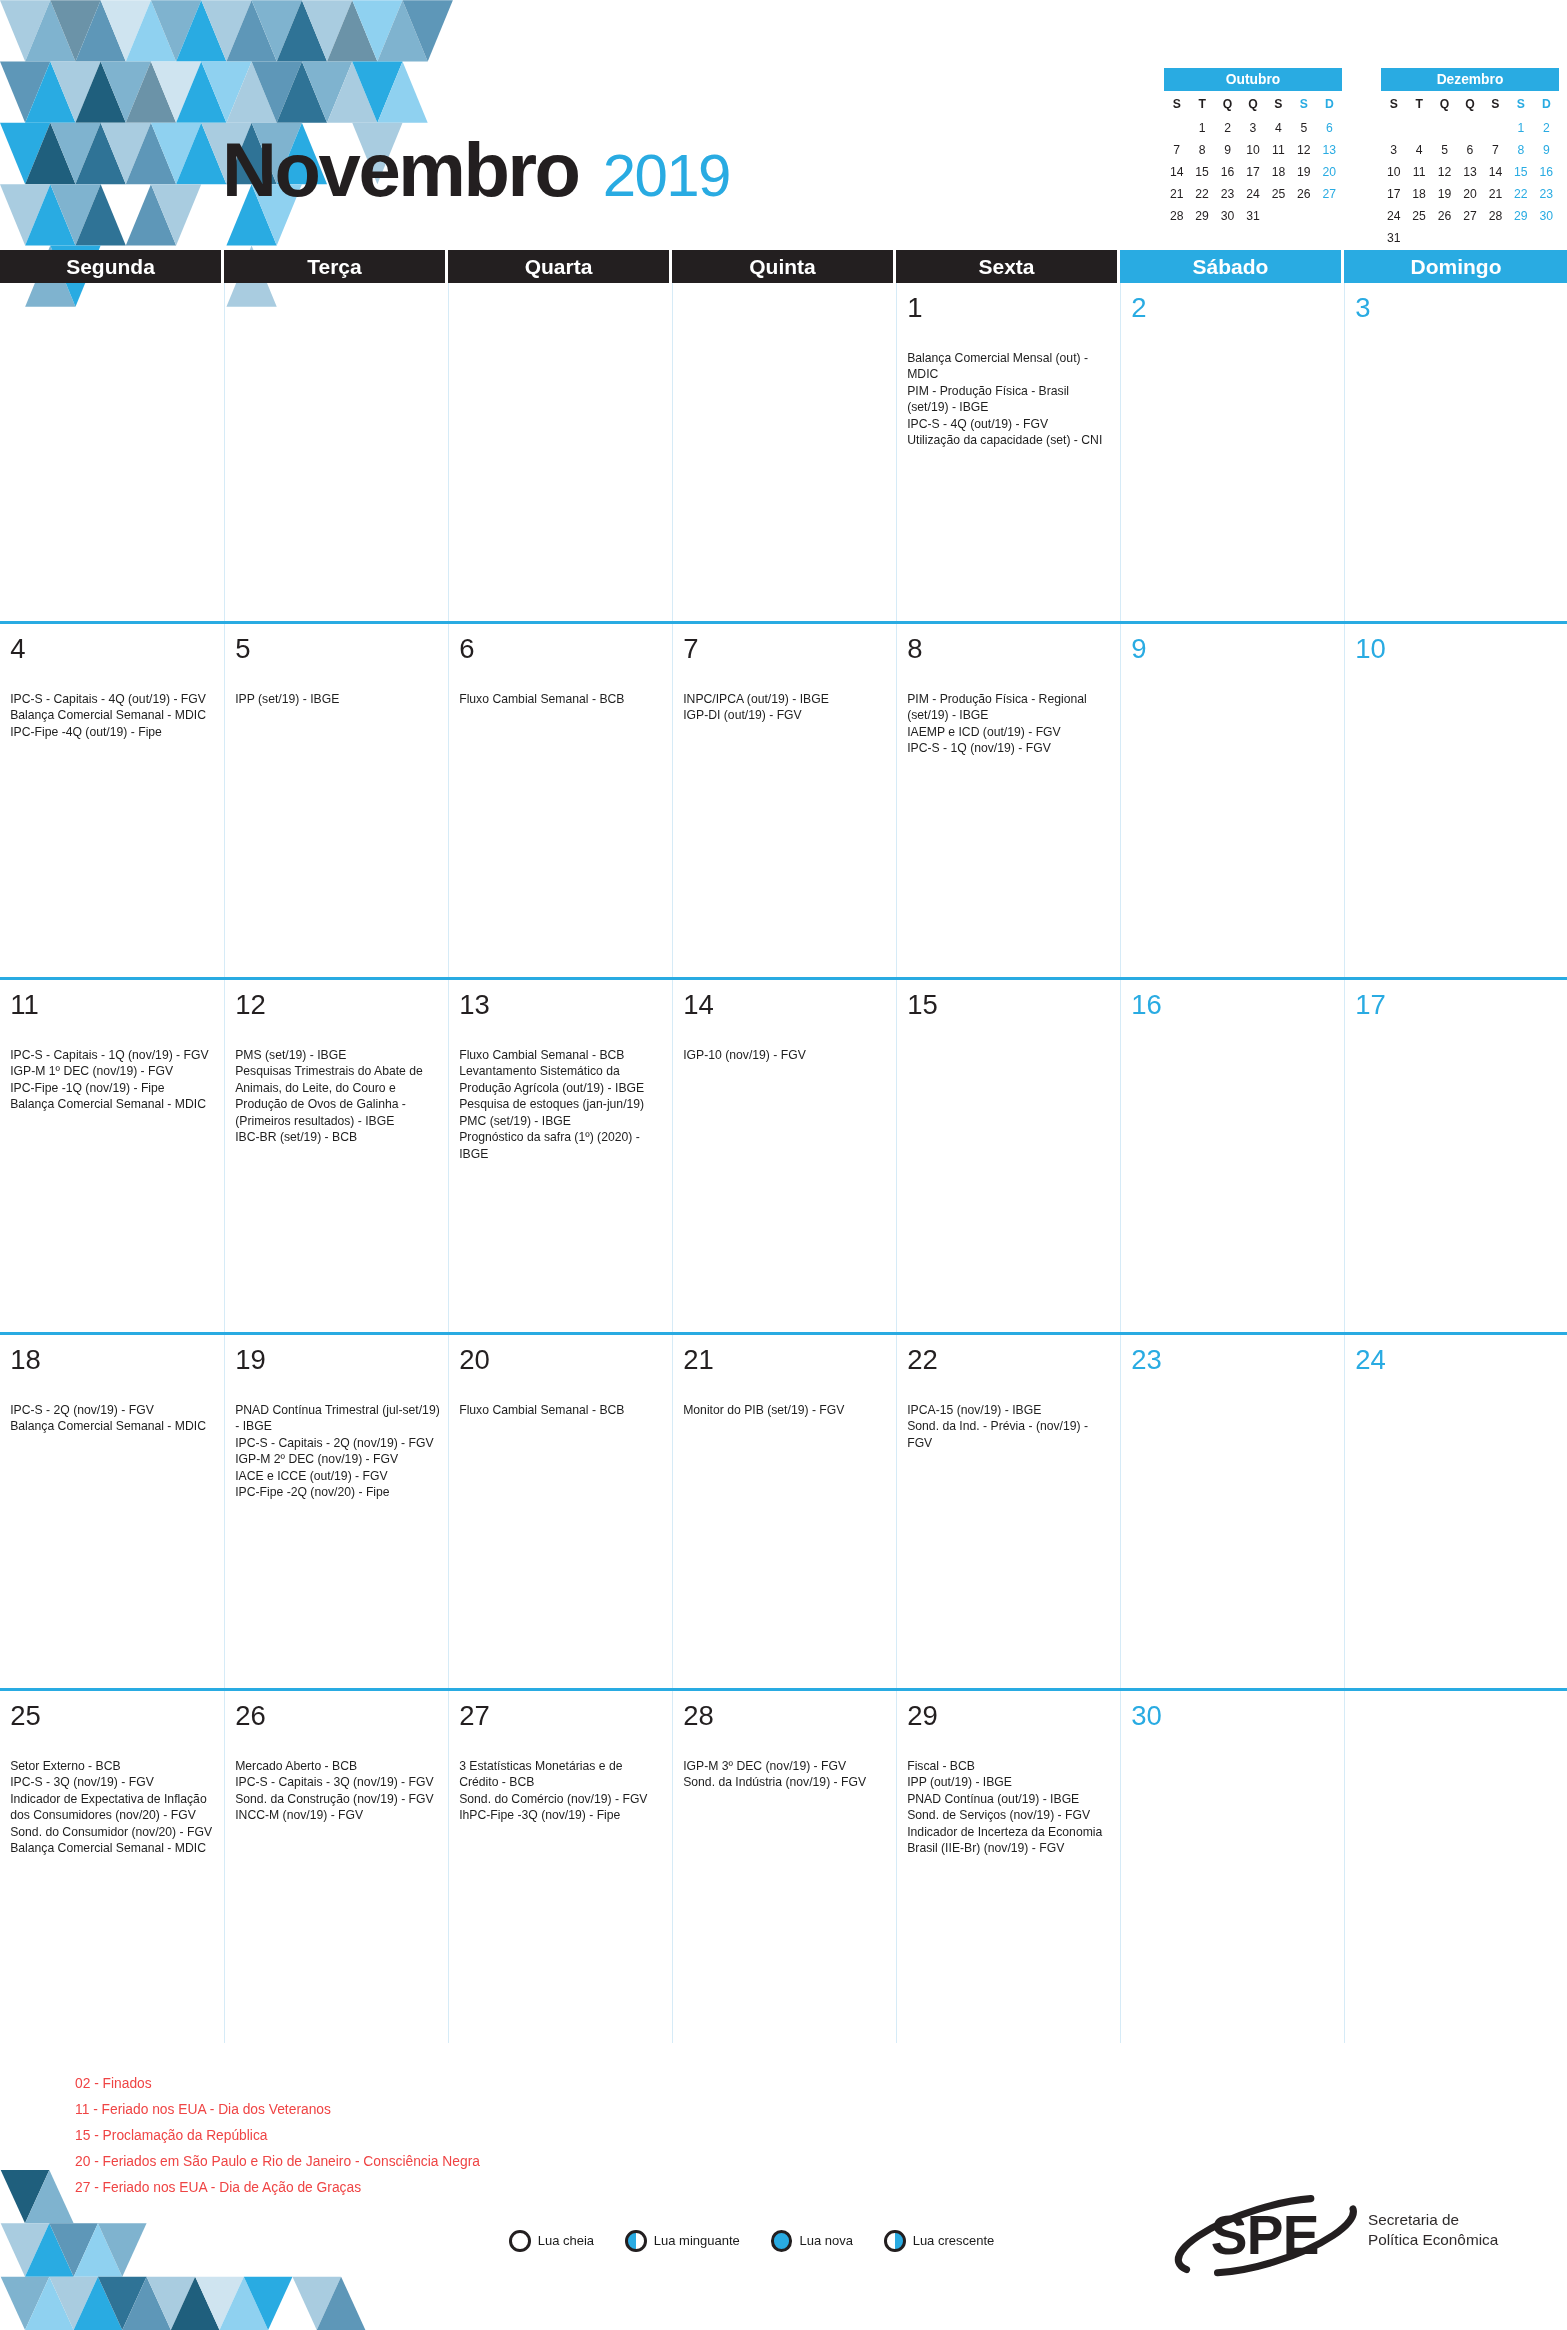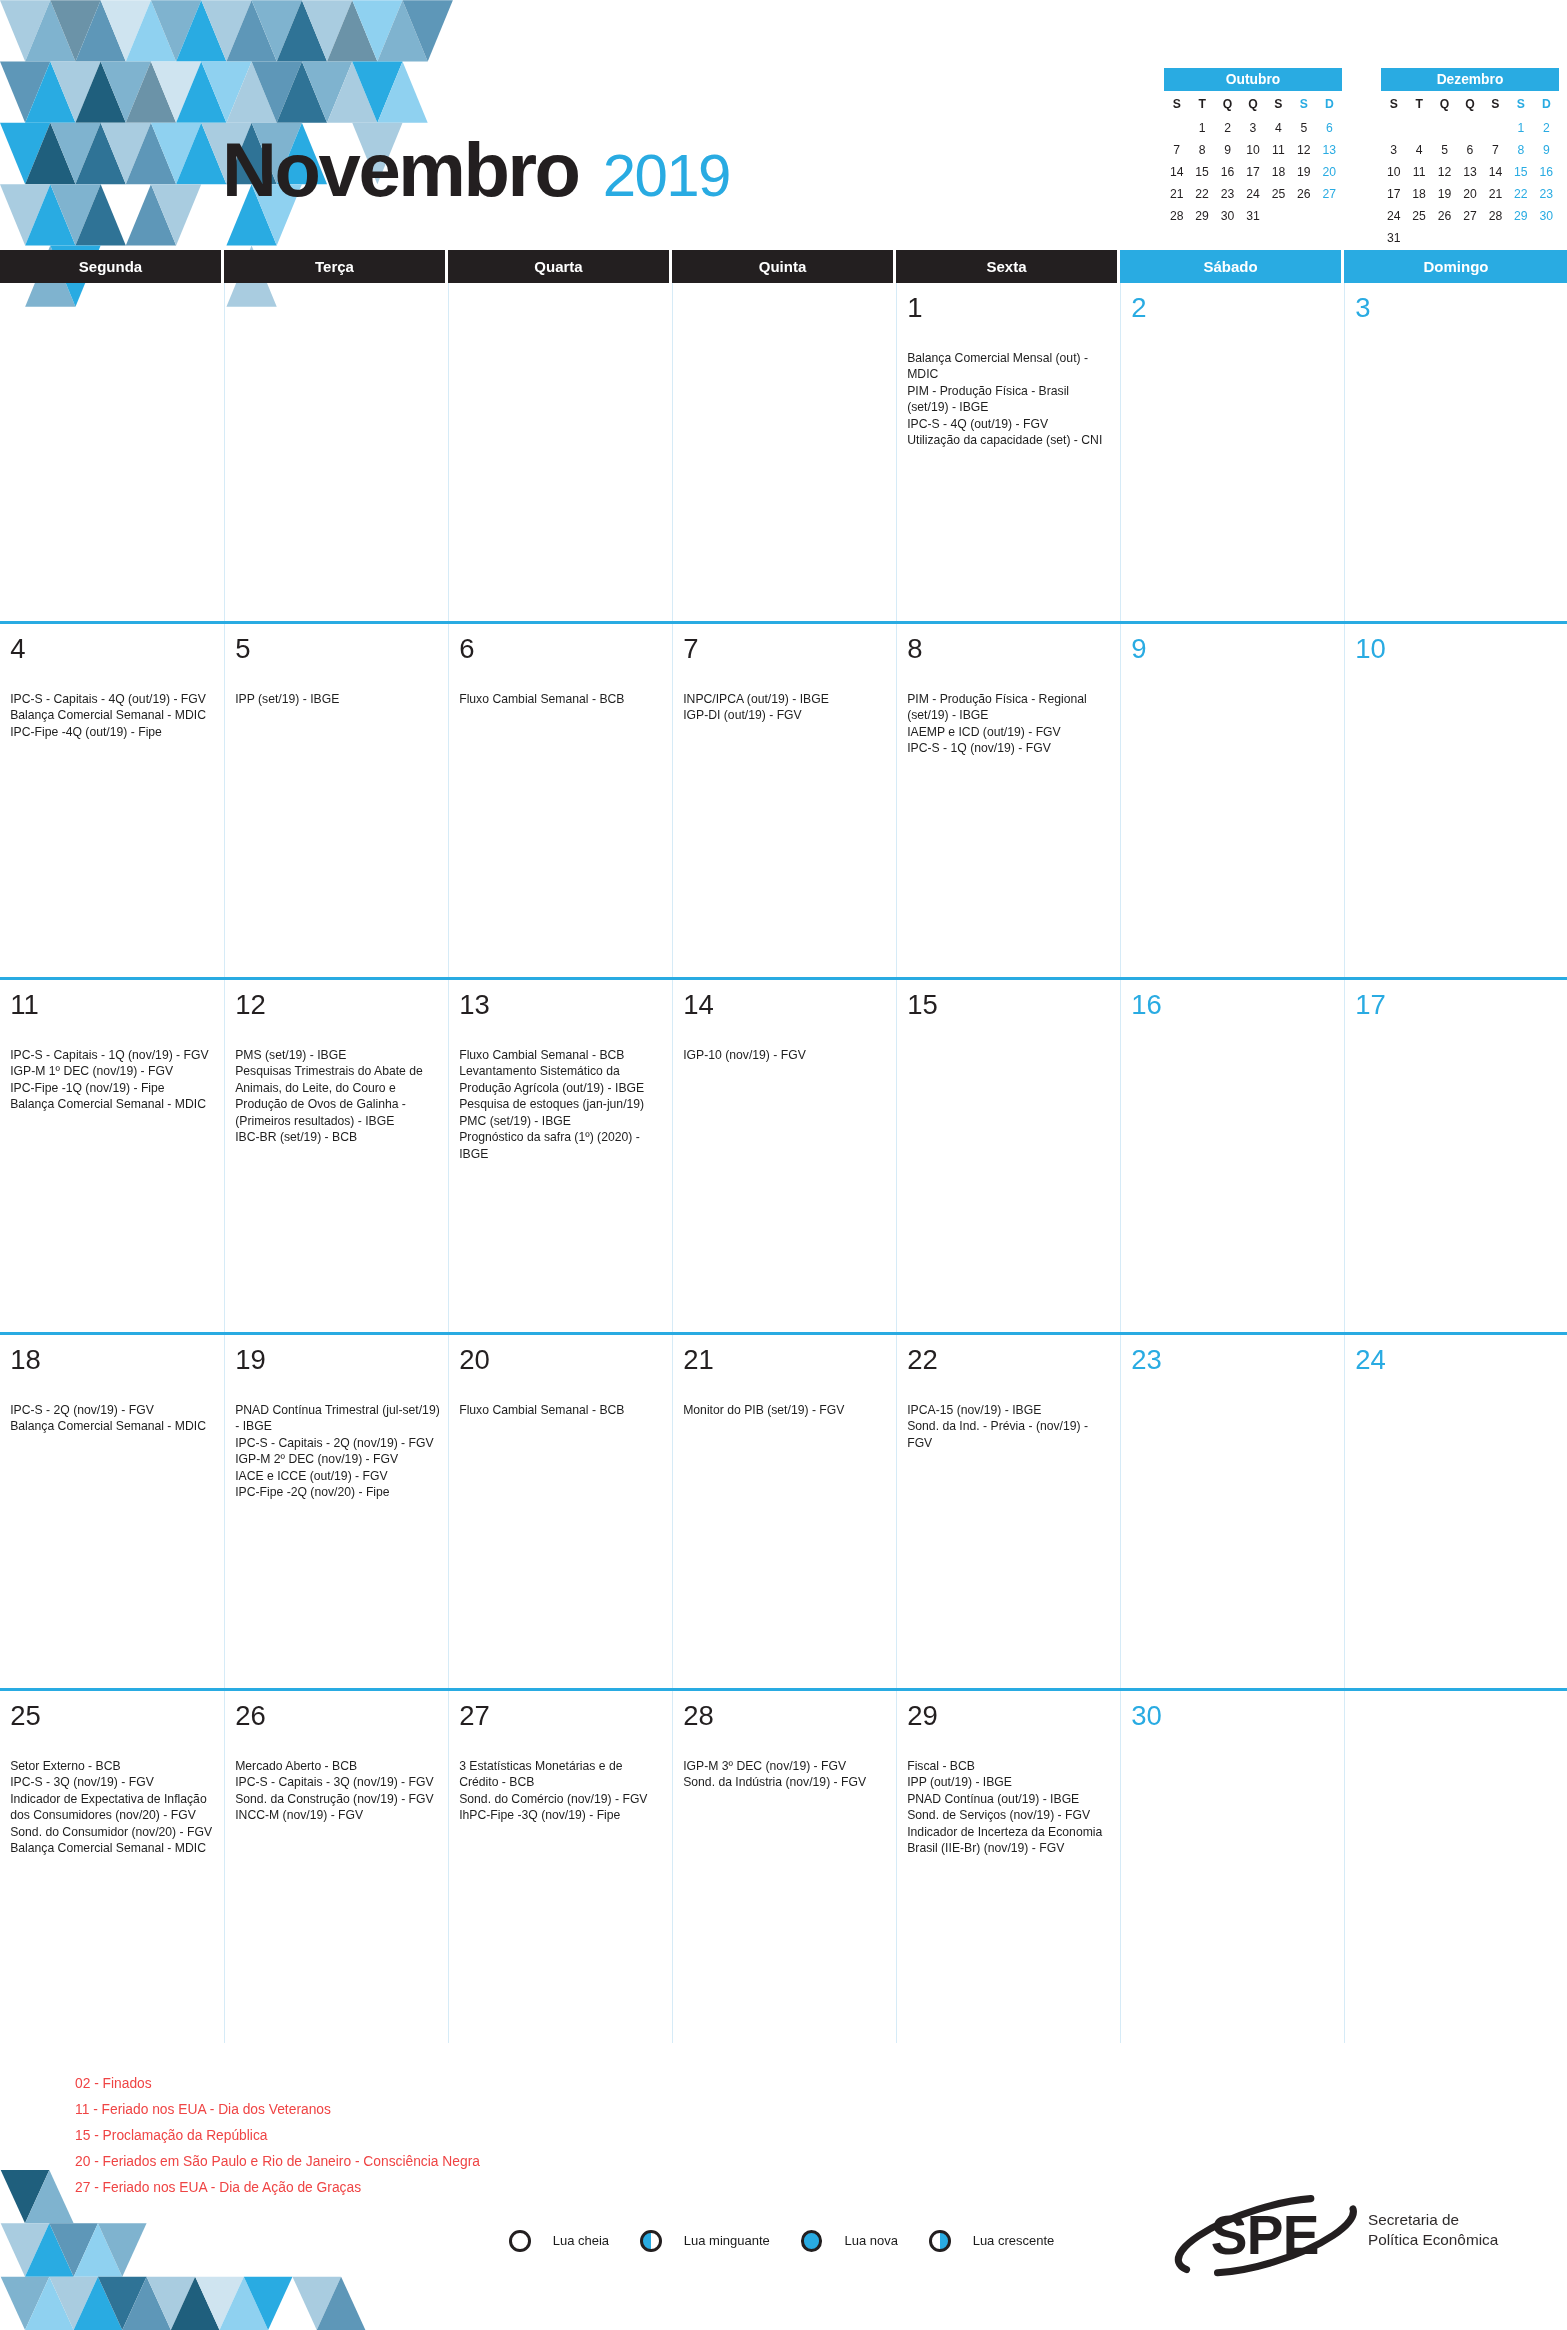--- a/index.html
+++ b/index.html
@@ -22,21 +22,21 @@
               text-align:center;line-height:23px;}
   .mini-grid{display:grid;grid-template-columns:repeat(7,1fr);margin-top:2.4px;}
   .mini-letter{height:23.6px;line-height:23.6px;text-align:center;font-weight:bold;font-size:12.2px;color:var(--dark);}
   .mini-date{height:22px;line-height:22px;text-align:center;font-size:12.2px;color:var(--dark);}
   .blue{color:var(--accent) !important;}
 
   
   #cal-header{position:absolute;left:0;top:250px;width:1568px;height:33px;
               display:grid;grid-template-columns:repeat(7,1fr);}
   .header-cell{background:var(--dark);background-clip:padding-box;color:#fff;font-weight:bold;
-               font-size:15px;text-align:center;line-height:33px;border-right:3.9px solid #fff;}
+               font-size:21px;text-align:center;line-height:33px;border-right:3.9px solid #fff;}
   .header-cell:last-child{border-right:none;}
   .header-cell.weekend{background:var(--accent);background-clip:padding-box;}
 
   
   #cal-body{position:absolute;left:0;top:283px;width:1568px;}
   .week-row{display:grid;grid-template-columns:repeat(7,1fr);box-sizing:border-box;}
   .week-row:nth-child(1){height:338px;}
   .week-row:nth-child(2){height:356px;}
   .week-row:nth-child(3){height:355px;}
   .week-row:nth-child(4){height:356px;}
@@ -45,21 +45,21 @@
   .day-cell{box-sizing:border-box;padding:11px 7.9px 0 10.2px;overflow:hidden;}
   .day-cell + .day-cell{border-left:1.6px solid var(--line);}
   .day-num{display:inline-block;font-size:27.5px;line-height:1;color:var(--dark);}
   .day-num.weekend{color:var(--accent);}
   .events{margin-top:28px;font-size:12.2px;line-height:1.36;color:var(--text);}
   .event{margin:0;}
 
   
   #holidays{position:absolute;left:75px;top:2071px;font-size:13.8px;line-height:26px;color:#ef4444;}
   #moon-legend{position:absolute;left:509px;top:2230px;display:flex;gap:31px;align-items:center;}
-  .moon-item{display:flex;align-items:center;gap:22px;}
+  .moon-item{display:flex;align-items:center;gap:7px;}
   .moon-icon{width:15.7px;height:15.7px;border-radius:50%;border:3.5px solid var(--dark);
              display:inline-block;background:#fff;}
   .moon-icon.new{background:var(--accent);}
   .moon-icon.waning{background:linear-gradient(90deg,var(--accent) 50%,#fff 50%);}
   .moon-icon.waxing{background:linear-gradient(90deg,#fff 50%,var(--accent) 50%);}
   .moon-label{font-size:13px;color:#1b1b1b;}
   .spe-logo{position:absolute;left:1165px;top:2179px;}
   .spe-logo .logo-text{font-family:"Liberation Sans","DejaVu Sans",sans-serif;font-weight:bold;font-size:70px;fill:var(--dark);letter-spacing:-1px;}
   .spe-logo .logo-sub{font-family:"Liberation Sans","DejaVu Sans",sans-serif;font-size:19.5px;fill:#2e2a2b;}
 </style>

